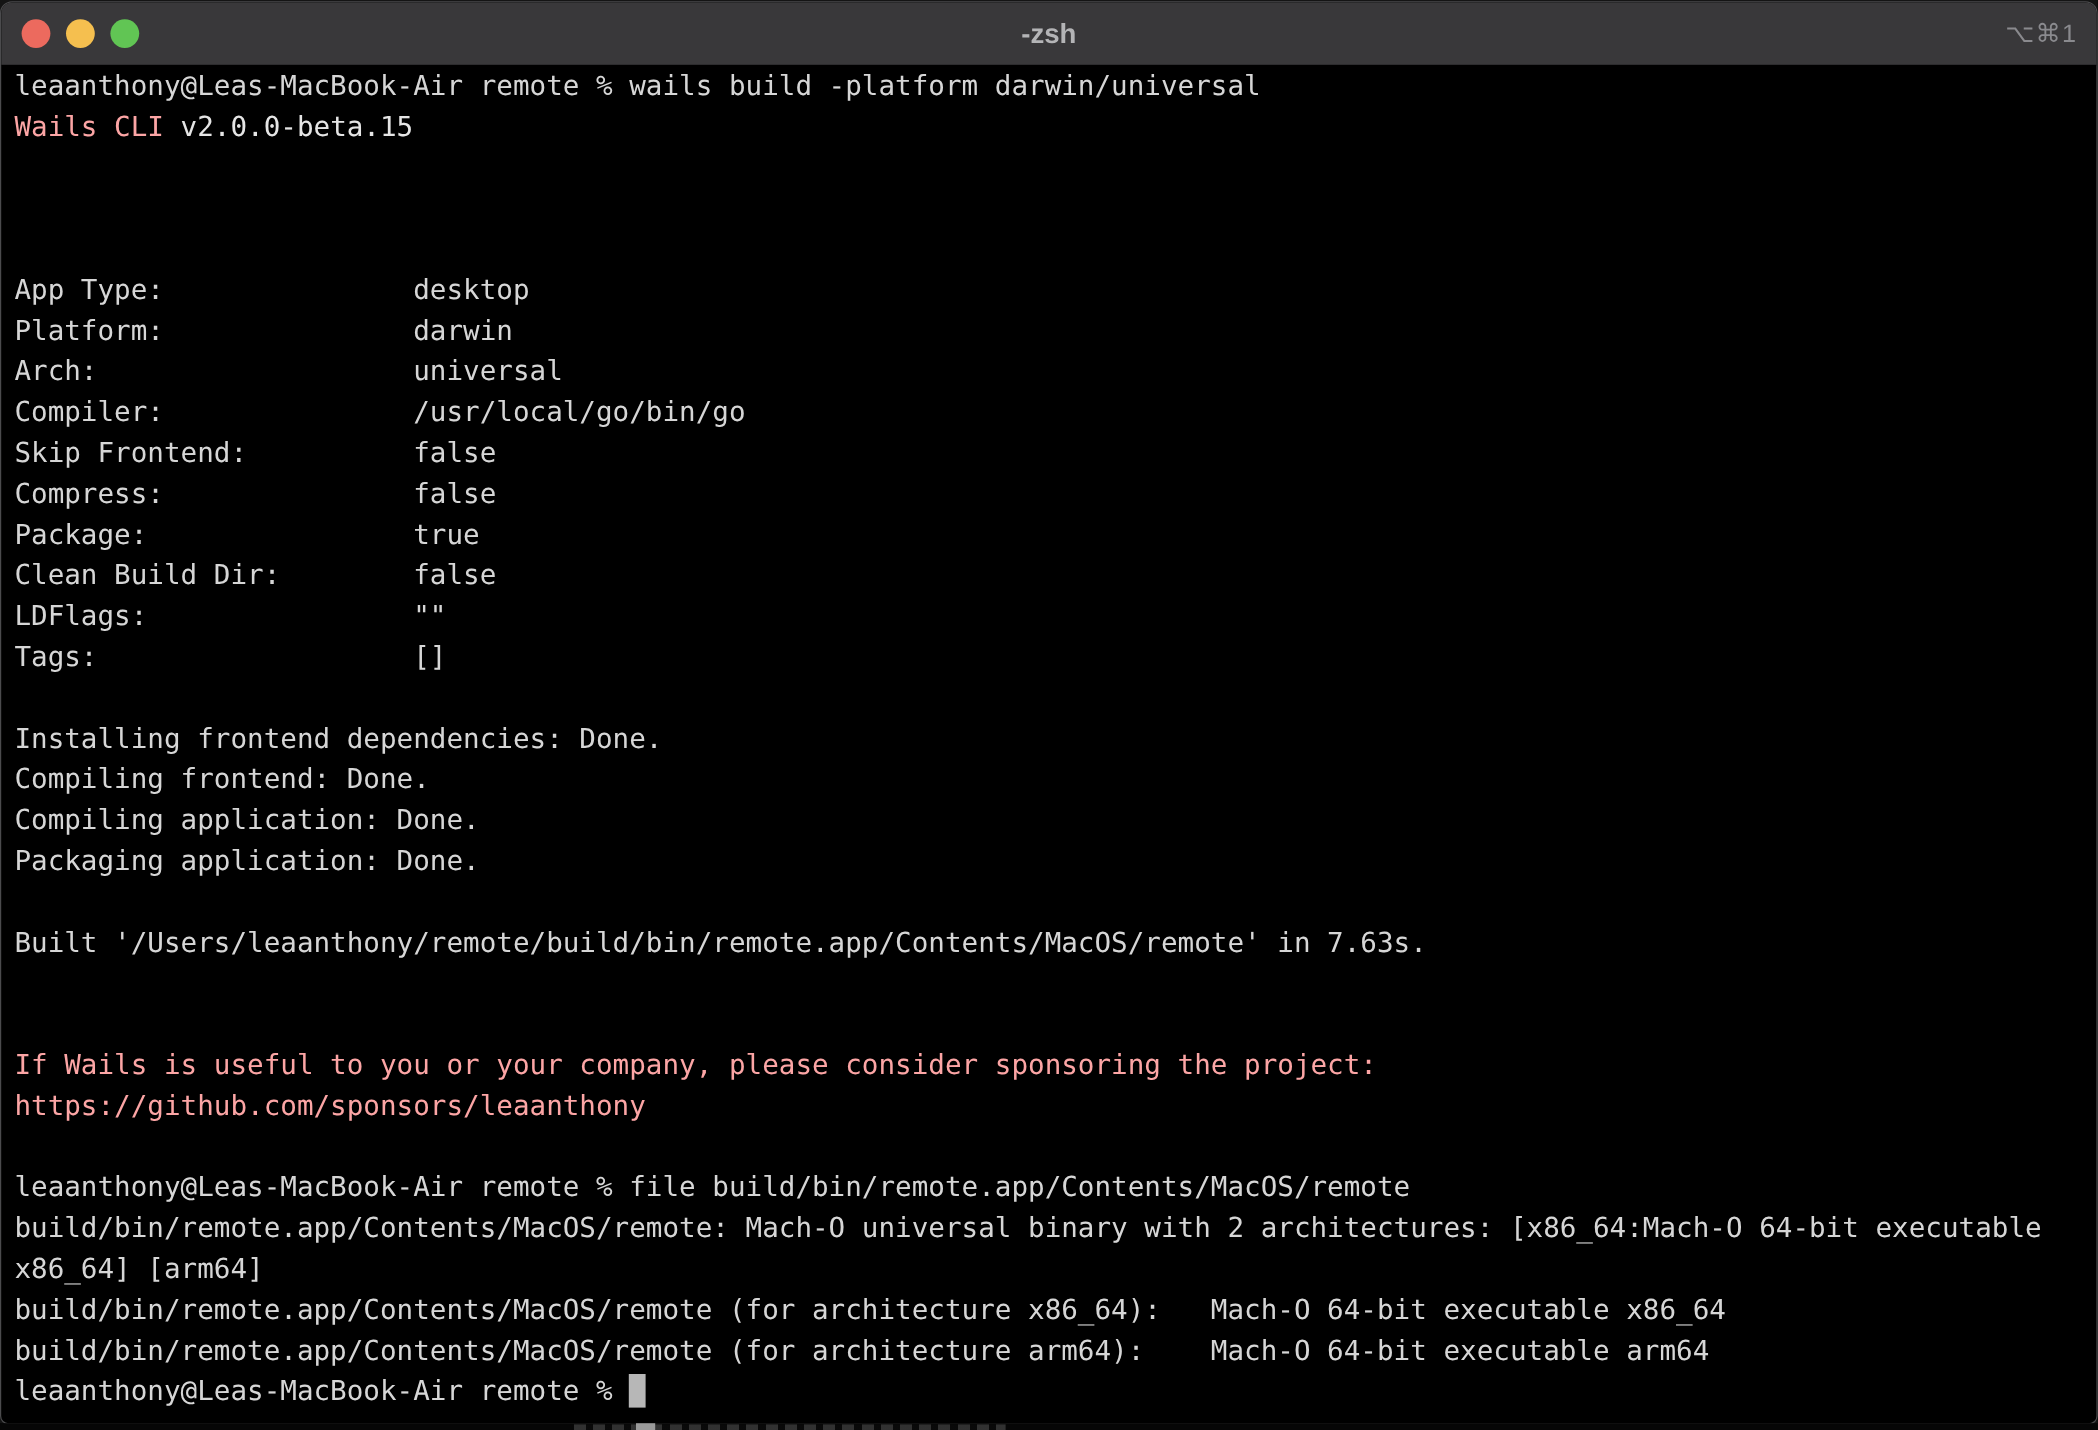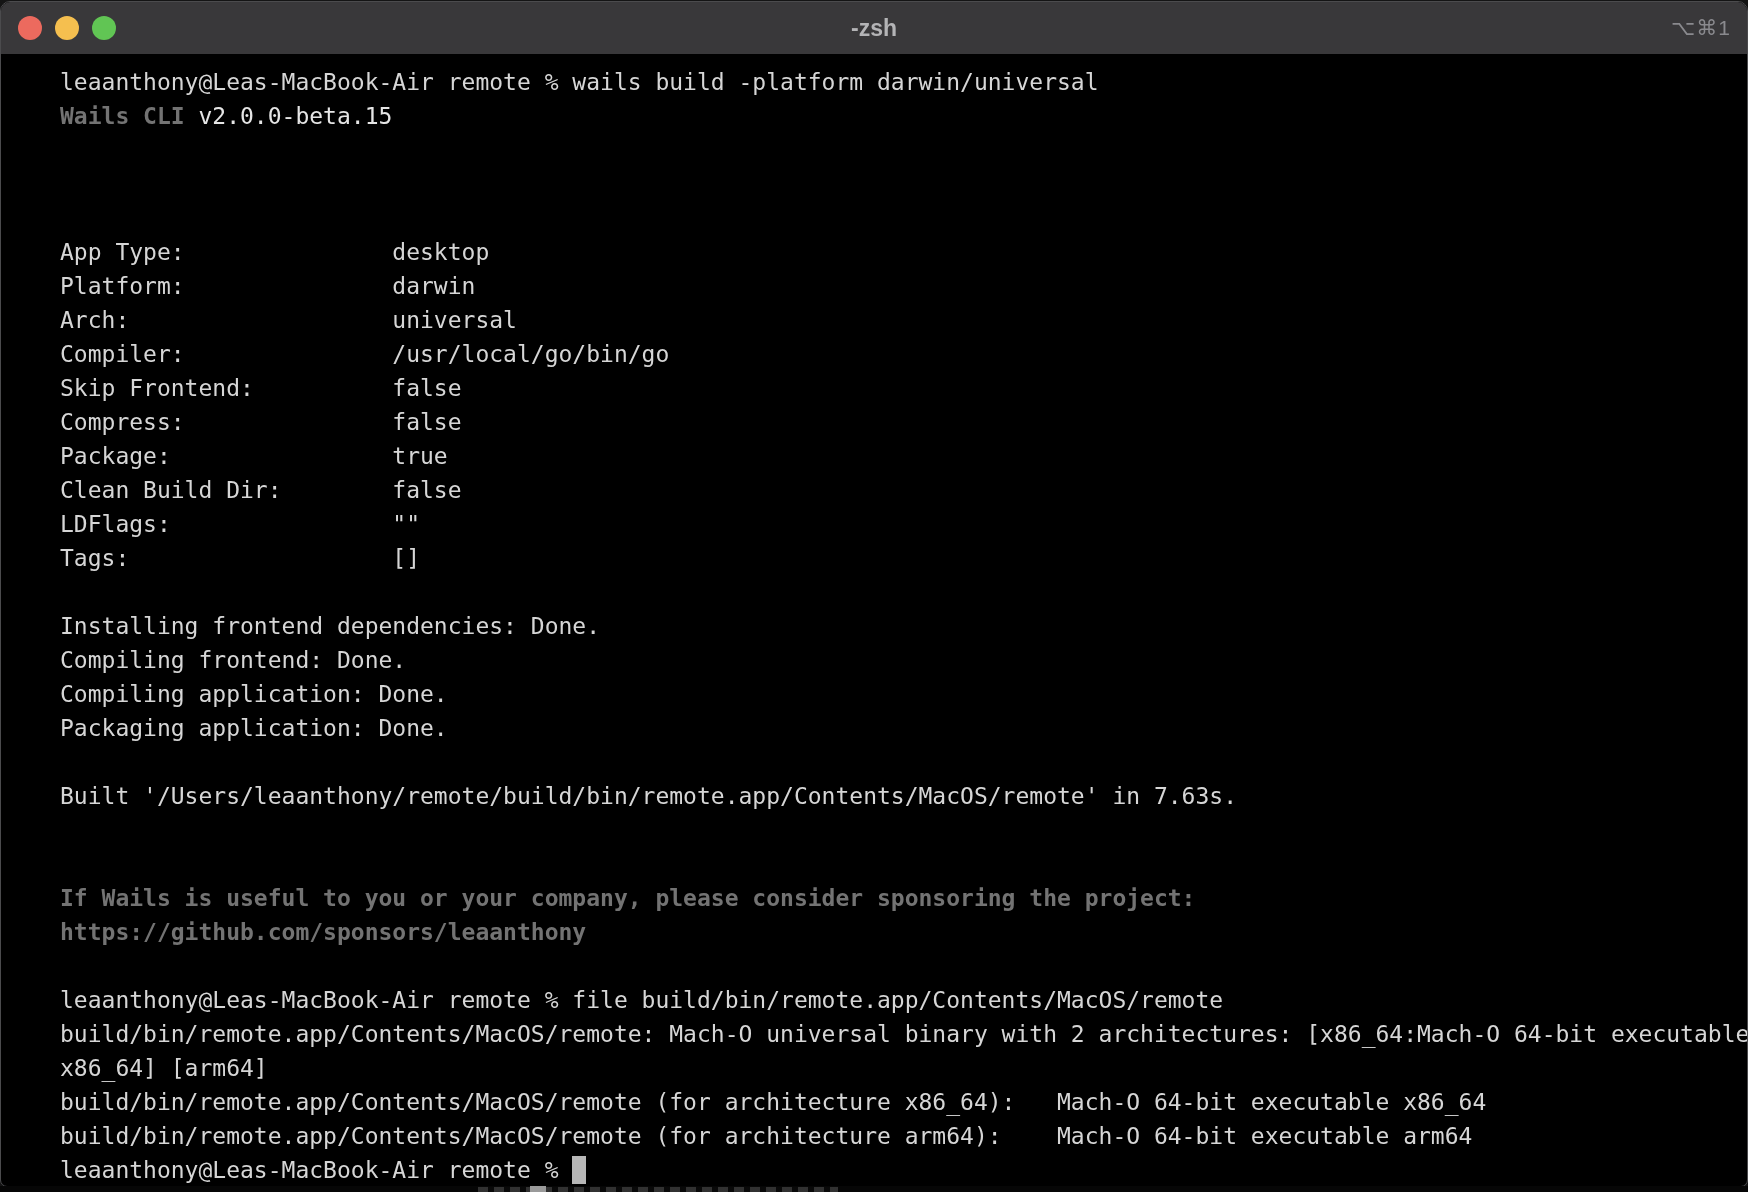--- a/index.html
+++ b/index.html
@@ -54,31 +54,30 @@
     pointer-events: none;
   }
   .titlebar .shortcut {
     position: absolute;
     right: 16px;
     font-size: 21px;
     color: #8a8a8e;
     letter-spacing: 1px;
   }
   .term {
-    padding: 10px 0 0 11px;
+    padding: 0 0 0 11px;
     font-family: "DejaVu Sans Mono", "Liberation Mono", monospace;
     font-size: 23px;
     line-height: 34px;
     color: #d6d6d6;
     white-space: pre;
-    margin-left: 48px;
   }
   .tline { height: 34px; }
   .seg-fg     { color: #d6d6d6; }
-  .seg-yellow { color: #737373; font-weight: bold; }
+  .seg-yellow { color: #fca5a5; }
   .seg-red    { color: #e5e5e5; }
   .cursor {
     display: inline-block;
     width: 14px;
     height: 28px;
     background: #b7b7b7;
     vertical-align: middle;
     margin-top: -4px;
   }
   .below-strip {

